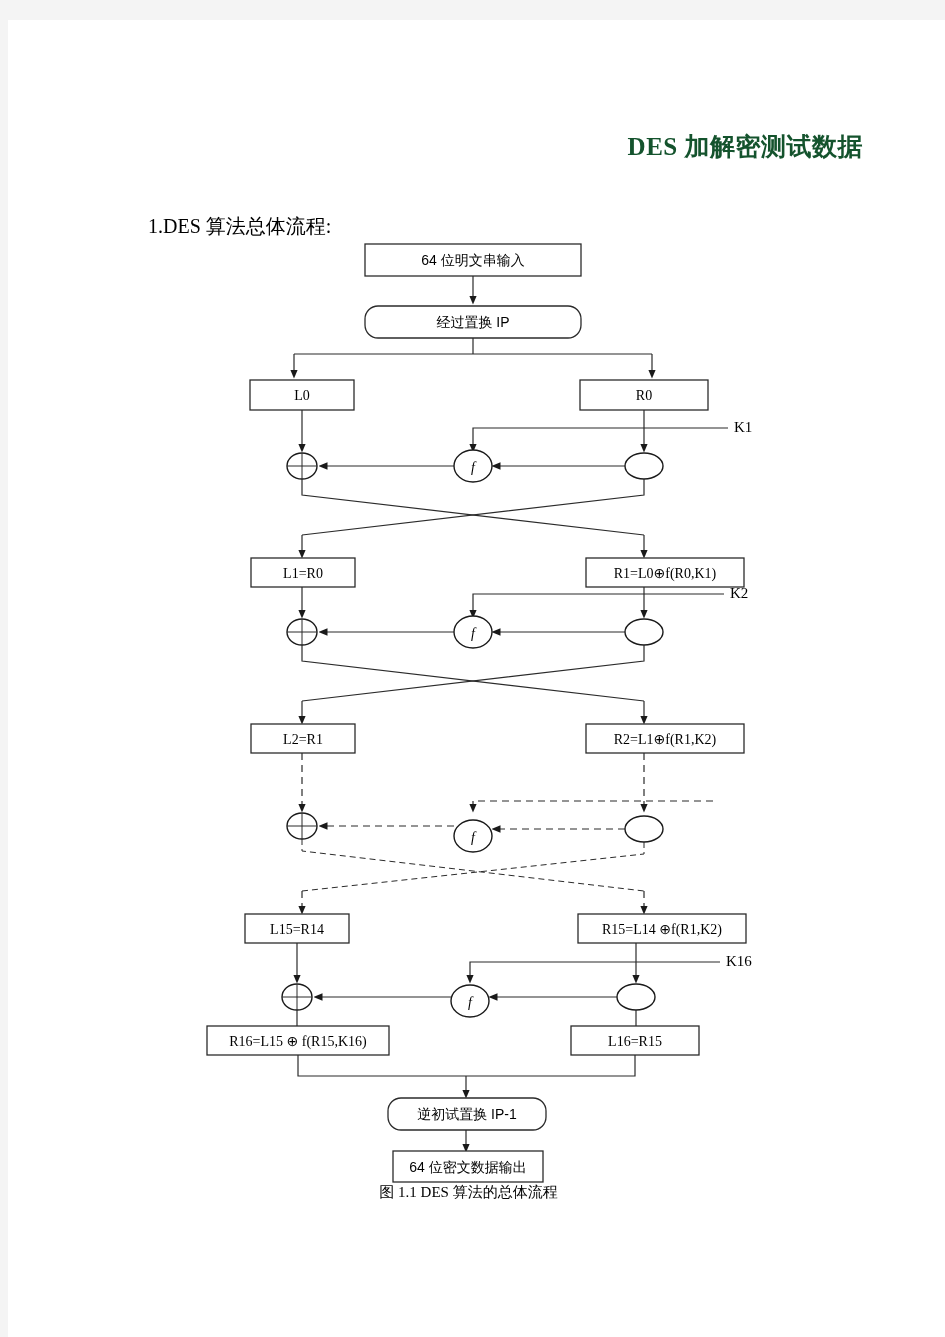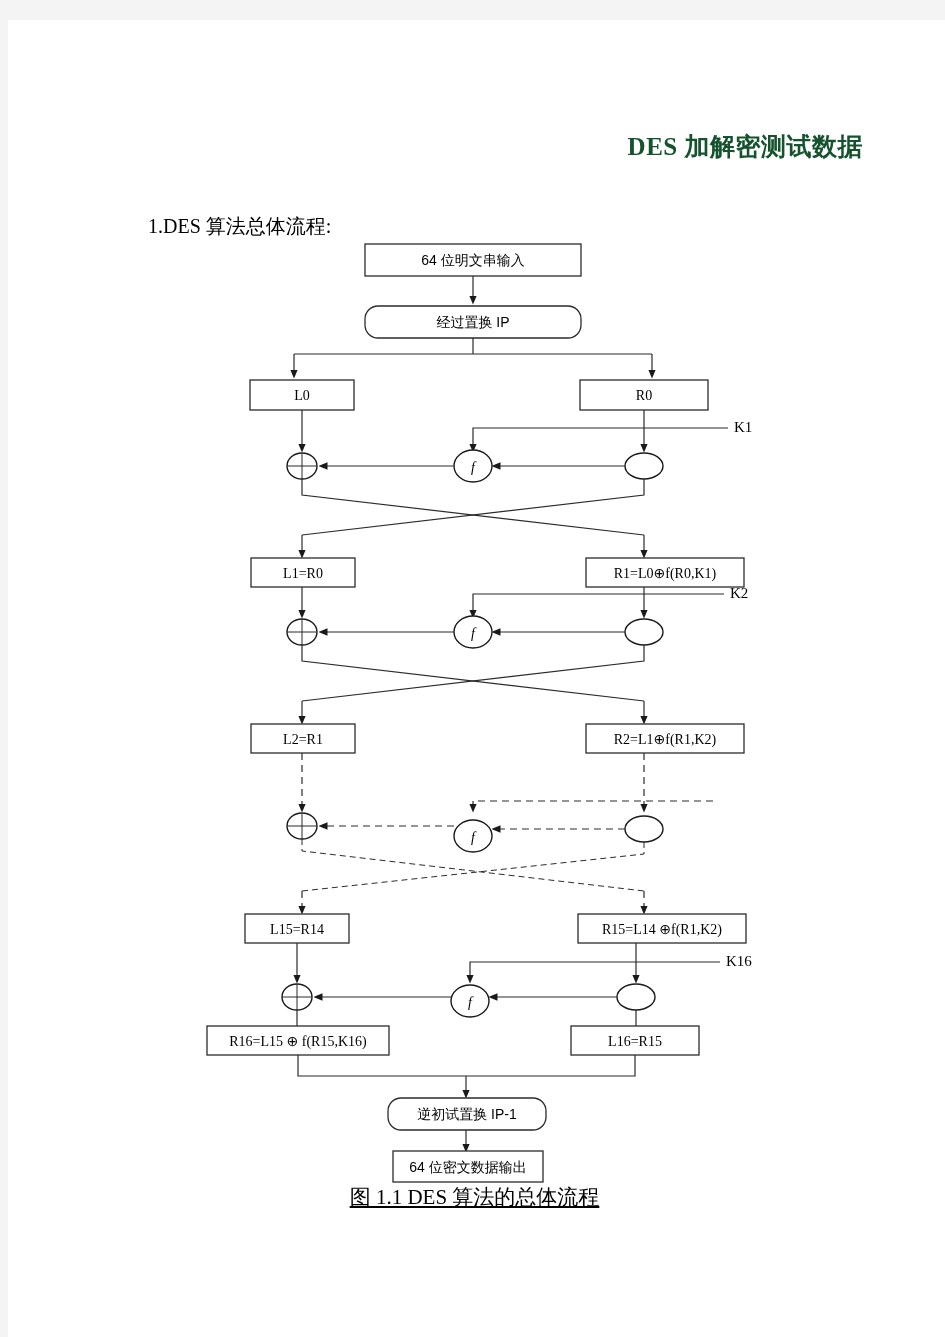--- a/index.html
+++ b/index.html
@@ -42,27 +42,26 @@
   }
   #figure-wrap {
     position: absolute;
     left: 0;
     top: 16px;
     width: 937px;
     height: 1317px;
   }
   #figure-caption {
     position: absolute;
-    left: 14px;
+    left: 8px;
     top: 1163px;
     width: 905px;
     text-align: center;
-    font-size: 21px;
+    font-size: 15px;
     color: #000;
-    text-decoration: underline;
   }
   svg { display: block; }
   .bx { fill: #ffffff; stroke: #2b2b2b; stroke-width: 1.3; }
   .rbx { fill: #ffffff; stroke: #2b2b2b; stroke-width: 1.3; }
   .ln { stroke: #2b2b2b; stroke-width: 1.2; fill: none; }
   .ln-thin { stroke: #2b2b2b; stroke-width: 1; fill: none; }
   .dsh { stroke: #2b2b2b; stroke-width: 1.2; fill: none; stroke-dasharray: 7 5; }
   .dsh-thin { stroke: #2b2b2b; stroke-width: 1; fill: none; stroke-dasharray: 6 4; }
   .cir { fill: #ffffff; stroke: #1a1a1a; stroke-width: 1.4; }
   .lbl { font-family: "Liberation Serif", serif; font-size: 14px; fill: #000; }

